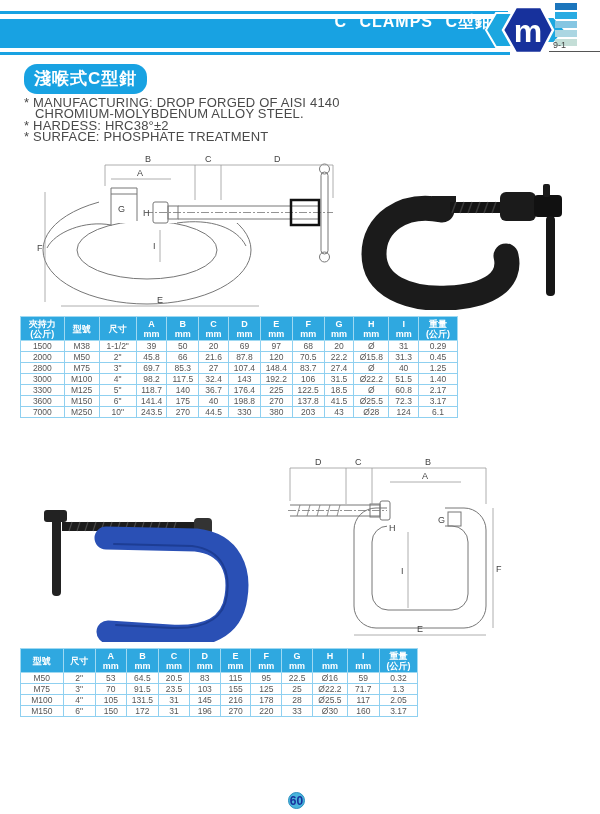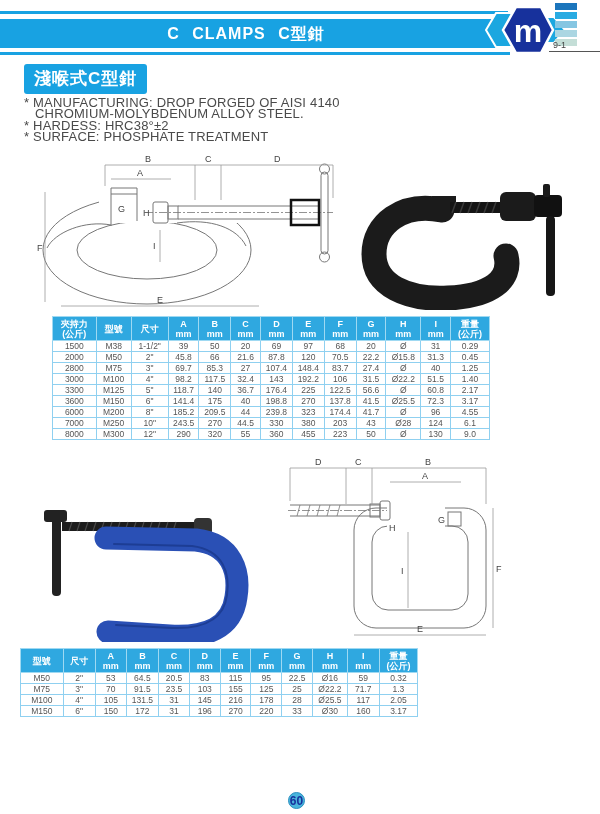--- a/index.html
+++ b/index.html
@@ -7,51 +7,51 @@
   .page {
     position:relative; width:600px; height:814px; background:#fff;
     font-family:"Liberation Sans", sans-serif; overflow:hidden; margin:0 auto;
   }
   
   .rule-thin { position:absolute; left:0; height:3px; background:var(--accent,#18a2e2); }
   .rule-top { top:11px; width:508px; }
   .rule-bottom { top:52px; width:510px; }
   .band { position:absolute; left:0; top:19px; width:505px; height:29px; background:var(--accent,#18a2e2); }
   .banner-title {
-    position:absolute; left:0; top:24px; width:492px; text-align:center;
+    position:absolute; left:0; top:12px; width:492px; text-align:right;
     color:#fff; font-size:16px; font-weight:bold; letter-spacing:1px; word-spacing:7px;
   }
   .logo-svg { position:absolute; left:484px; top:0; }
   .logo-bars { position:absolute; left:555px; top:3px; width:22px; }
   .logo-bar { width:22px; height:7px; margin-bottom:2px; }
   .page-ref { position:absolute; left:553px; top:40px; font-size:9px; color:#444; }
   .page-ref-rule { position:absolute; left:549px; top:51px; width:51px; height:1px; background:#555; }
   
   .section-title {
     position:absolute; display:inline-block; background:var(--accent,#18a2e2); color:#fff;
-    font-size:17px; font-weight:bold; padding:3px 10px 4px; border-radius:3px; letter-spacing:1px;
+    font-size:17px; font-weight:bold; padding:3px 10px 4px; border-radius:13px; letter-spacing:1px;
   }
   .title-shallow { left:24px; top:64px; }
   .title-deep { left:24px; top:468px; }
   
   .bullets { position:absolute; left:24px; top:97px; font-size:13px; color:#4a4a4a; line-height:11.3px; letter-spacing:0.2px; }
   .bullet-line { white-space:nowrap; }
   .bullet-line.indent { padding-left:11px; }
   
   .drawing1 { position:absolute; left:25px; top:150px; }
   .photo-black { position:absolute; left:350px; top:162px; }
   .photo-blue { position:absolute; left:28px; top:482px; }
   .drawing2 { position:absolute; left:288px; top:456px; }
   .dim-label { font-size:9px; fill:#444; font-family:"Liberation Sans",sans-serif; }
   
   .spec-table { position:absolute; border-collapse:collapse; table-layout:fixed; }
   .spec-table th, .spec-table td { border:1px solid var(--tbl-border,#8fd0f0); text-align:center; vertical-align:middle; }
   .spec-table th { background:var(--th-cyan,#2fa8e0); color:#fff; font-size:9px; font-weight:bold; height:24px; line-height:10px; border-color:#9fd9f2; }
   .spec-table td { font-size:8.5px; color:#555; height:10.5px; padding:0; background:#fff; }
-  .table-shallow { left:20px; top:316px; width:438px;margin-left:32px; }
+  .table-shallow { left:20px; top:316px; width:438px; }
   .table-deep { left:20px; top:648px; width:398px; }
   
   .page-badge {
     position:absolute; left:288px; top:792px; width:17px; height:17px; border-radius:50%;
     background:var(--badge-bg,#49b4dc); border:1px solid #2a8fc0;
     color:var(--dark-blue,#17319c); font-size:12px; font-weight:bold;
     display:flex; align-items:center; justify-content:center;
   }
 </style>
 </head>
@@ -286,84 +286,54 @@
         <tr>
           <td>3300</td>
           <td>M125</td>
           <td>5"</td>
           <td>118.7</td>
           <td>140</td>
           <td>36.7</td>
           <td>176.4</td>
           <td>225</td>
           <td>122.5</td>
-          <td>56.6</td>
+          <td>18.5</td>
           <td>Ø</td>
           <td>60.8</td>
           <td>2.17</td>
         </tr>
         <tr>
           <td>3600</td>
           <td>M150</td>
           <td>6"</td>
           <td>141.4</td>
           <td>175</td>
           <td>40</td>
           <td>198.8</td>
           <td>270</td>
           <td>137.8</td>
           <td>41.5</td>
           <td>Ø25.5</td>
           <td>72.3</td>
           <td>3.17</td>
         </tr>
         <tr>
-          <td>6000</td>
-          <td>M200</td>
-          <td>8"</td>
-          <td>185.2</td>
-          <td>209.5</td>
-          <td>44</td>
-          <td>239.8</td>
-          <td>323</td>
-          <td>174.4</td>
-          <td>41.7</td>
-          <td>Ø</td>
-          <td>96</td>
-          <td>4.55</td>
-        </tr>
-        <tr>
           <td>7000</td>
           <td>M250</td>
           <td>10"</td>
           <td>243.5</td>
           <td>270</td>
           <td>44.5</td>
           <td>330</td>
           <td>380</td>
           <td>203</td>
           <td>43</td>
           <td>Ø28</td>
           <td>124</td>
           <td>6.1</td>
-        </tr>
-        <tr>
-          <td>8000</td>
-          <td>M300</td>
-          <td>12"</td>
-          <td>290</td>
-          <td>320</td>
-          <td>55</td>
-          <td>360</td>
-          <td>455</td>
-          <td>223</td>
-          <td>50</td>
-          <td>Ø</td>
-          <td>130</td>
-          <td>9.0</td>
         </tr>
       </tbody>
   </table>
 
 
   <svg class="photo-blue" width="240" height="160" viewBox="0 0 240 160">
     <rect x="24" y="36" width="9" height="78" rx="4" fill="#222"></rect>
     <rect x="16" y="28" width="23" height="12" rx="3" fill="#222"></rect>
     <rect x="34" y="40" width="136" height="9" fill="#1d1d1d"></rect>
     <g stroke="#4a4a4a" stroke-width="1.2">

